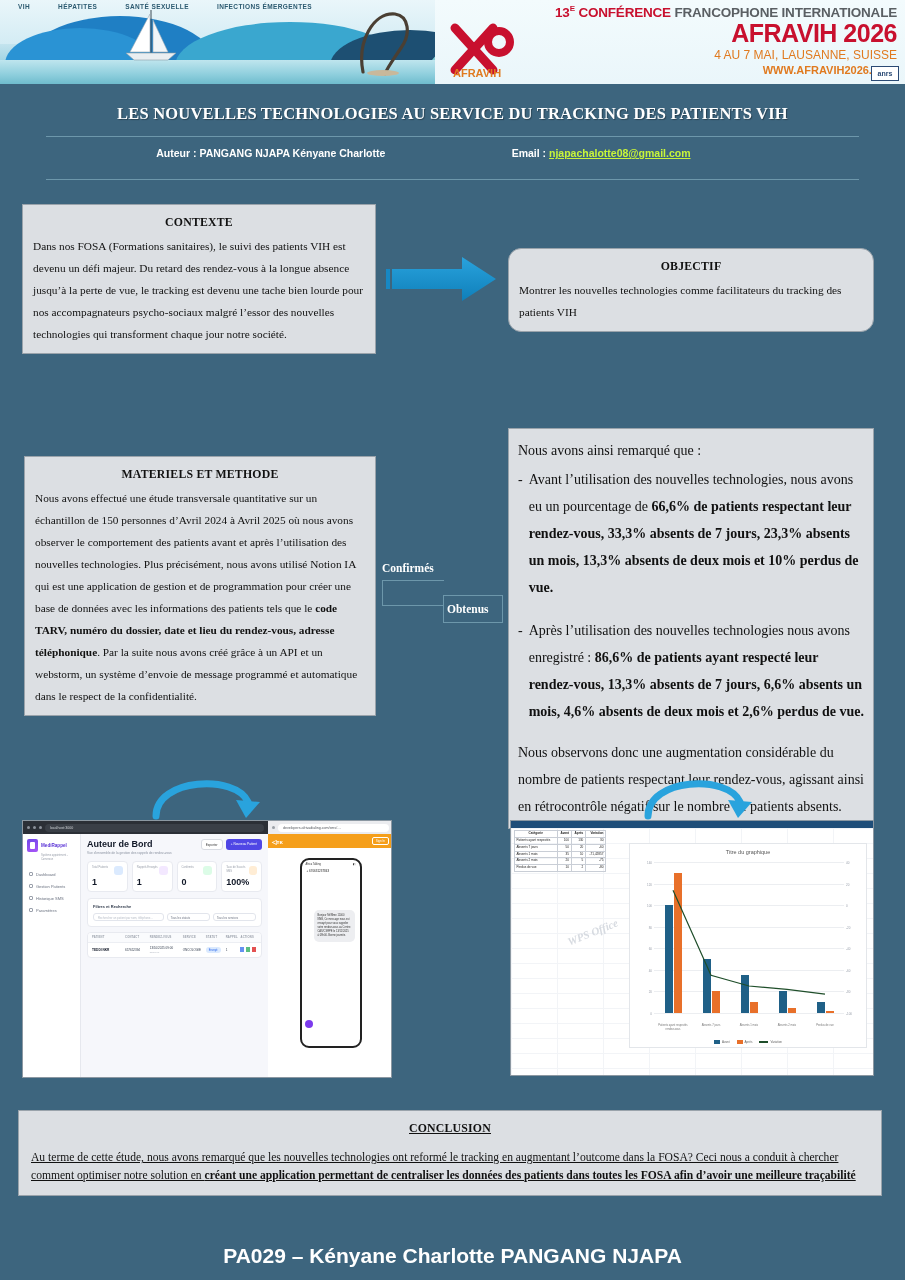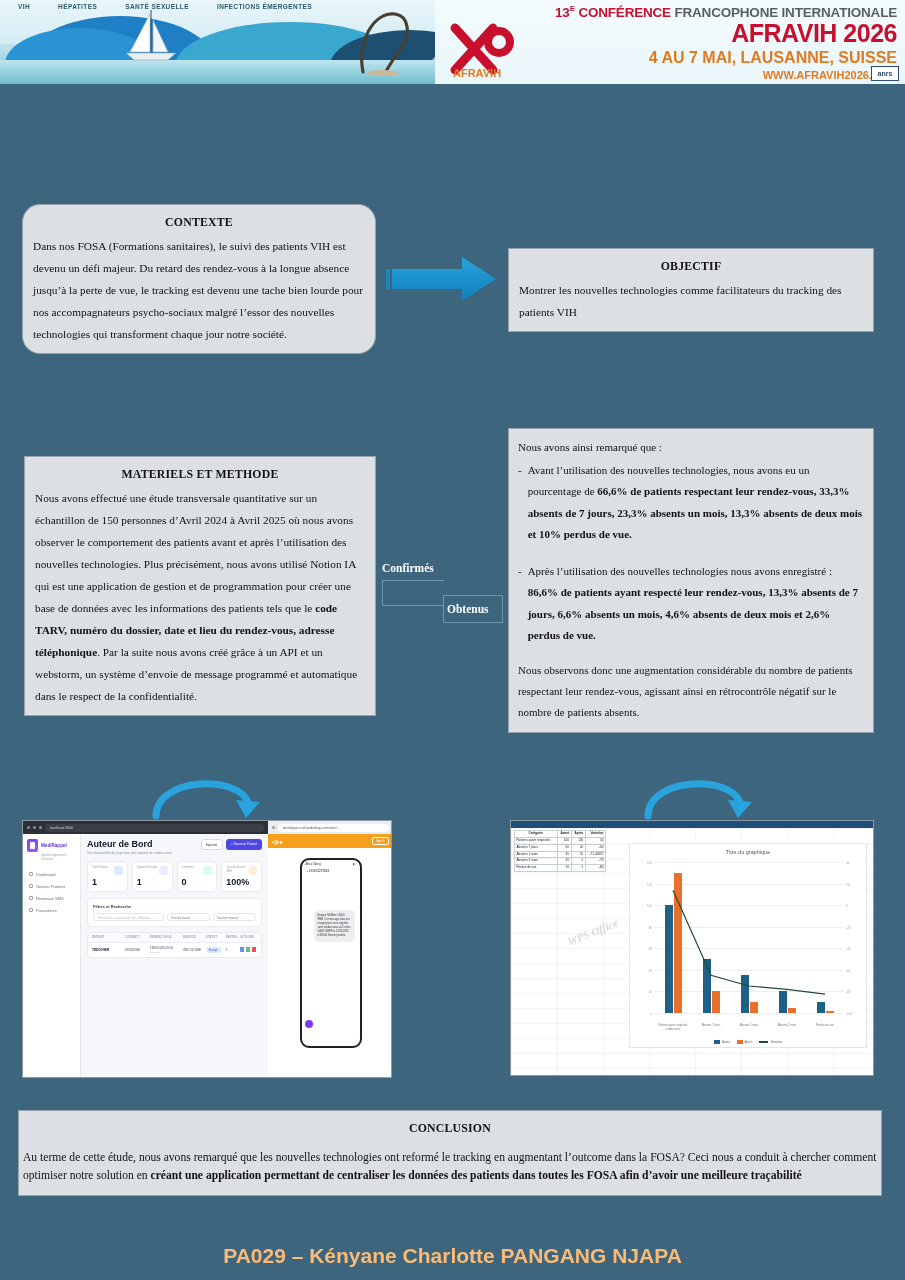--- a/index.html
+++ b/index.html
@@ -33,21 +33,21 @@
   .sculpture { position:absolute; left:355px; top:8px; width:60px; height:68px; z-index:4; }
   .banner-right {
     position:absolute; right:0; top:0; width:470px; height:84px;
     background:linear-gradient(180deg,#f3fbfd 0%,#eaf6fa 100%);
     font-family:"Liberation Sans",sans-serif; text-align:right;
     padding:4px 8px 0 0; z-index:6;
   }
   .br-l1 { font-size:13.5px; font-weight:800; color:#c8102e; letter-spacing:-.2px; line-height:1.15; }
   .br-l1 .grey { color:#5a5f63; font-weight:700; }
   .br-l2 { font-size:25px; font-weight:800; color:#c8102e; line-height:1; letter-spacing:-.5px; margin-top:1px; }
-  .br-l3 { font-size:16px; font-weight:700; color:#e07a1f; line-height:1.2; margin-top:2px; }
+  .br-l3 { font-size:12px; font-weight:400; color:#e07a1f; line-height:1.2; margin-top:2px; }
   .br-l4 { font-size:11px; font-weight:800; color:#e07a1f; line-height:1.2; margin-top:2px; }
   .afravih-x { position:absolute; left:14px; top:22px; width:72px; height:56px; z-index:7; }
   .anrs { position:absolute; right:6px; bottom:3px; width:28px; height:15px; background:#fff;
           border:1px solid #2b4a74; color:#2b4a74; font-size:7px; font-weight:800;
           font-family:"Liberation Sans",sans-serif; text-align:center; line-height:13px; z-index:8; }
 
   
   .title-bar { padding: 20px 30px 10px; }
   .poster-title {
     text-align:center; color:#ffffff; font-weight:700; font-size:16.5px;
@@ -66,25 +66,25 @@
   
   .box {
     background:#dcdfe3; border:1px solid #9aa3ab; color:#111;
     font-family:"Liberation Serif", serif; font-size:11.3px; line-height:1.95;
     padding:6px 10px 8px;
   }
   .box h3 { text-align:center; font-size:11.8px; font-weight:700; letter-spacing:.2px; margin-bottom:1px; }
   .box p { text-align:left; }
   .box b { font-weight:700; }
 
-  #contexte { position:absolute; left:22px; top:204px; width:354px;border-radius:18px; }
-  #objectif { position:absolute; left:508px; top:248px; width:366px; }
+  #contexte { position:absolute; left:22px; top:204px; width:354px; }
+  #objectif { position:absolute; left:508px; top:248px; width:366px;border-radius:13px; }
   #methode  { position:absolute; left:24px; top:427px; width:352px;margin-top:29px; }
-  #resultats-box { position:absolute; left:508px; top:428px; width:366px; font-size:11px; line-height:1.93; padding:8px 9px; }
-  #conclusion { position:absolute; left:18px; top:1110px; width:864px; font-size:11.6px; line-height:1.55; padding:8px 4px 10px; }
+  #resultats-box { position:absolute; left:508px; top:428px; width:366px; font-size:14px; line-height:1.93; padding:8px 9px; }
+  #conclusion { position:absolute; left:18px; top:1110px; width:864px; font-size:11.6px; line-height:1.55; padding:8px 12px 10px;text-decoration:underline; }
   #conclusion h3 { margin-bottom:12px; }
 
   .res-bullet { display:flex; gap:6px; margin-top:2px; }
   .res-bullet .dash { flex:0 0 auto; }
   .res-bullet .txt { flex:1 1 auto; }
   .res-tail { margin-top:14px; }
 
   
   .big-arrow { position:absolute; left:386px; top:251px; width:116px; height:56px; }
 
@@ -211,21 +211,21 @@
   .xlabels { position:absolute; left:24px; right:22px; bottom:16px; display:flex; justify-content:space-around; }
   .xlab { font-family:"Liberation Sans",sans-serif; font-size:2.7px; color:#777; text-align:center; width:40px; line-height:1.3; }
   .legend { position:absolute; left:0; right:0; bottom:3px; display:flex; justify-content:center; gap:7px; align-items:center; }
   .lg { display:flex; align-items:center; gap:2px; font-family:"Liberation Sans",sans-serif; font-size:3px; color:#666; }
   .sw { width:6px; height:4px; }
   .sw.a{background:#1f6087}.sw.b{background:#e8702a}.sw.c{background:#1f4e2a;height:1.6px;width:9px}
 
   
   .footer {
     position:absolute; left:0; bottom:12px; width:905px; text-align:center;
-    font-family:"Liberation Sans",sans-serif; font-weight:700; font-size:21px; color:#fdba74;
+    font-family:"Liberation Sans",sans-serif; font-weight:700; font-size:21px; color:#ffffff;
   }
 </style>
 </head>
 <body>
 
 <div class="poster">
 
   <div class="banner">
     <div class="banner-sky"></div>
     <div class="mtn mtn1"></div>
@@ -264,20 +264,31 @@
       <div class="br-l4">WWW.AFRAVIH2026.ORG</div>
       <svg class="afravih-x" viewBox="0 0 72 56">
         <path d="M6 6 L44 48 M44 6 L6 48" stroke="#c8102e" stroke-width="9" stroke-linecap="round"></path>
         <circle cx="50" cy="20" r="11" fill="none" stroke="#c8102e" stroke-width="8"></circle>
         <text x="4" y="55" font-family="Liberation Sans" font-size="11" font-weight="bold" fill="#e07a1f">AFRAVIH</text>
       </svg>
       <div class="anrs">anrs</div>
     </div>
   </div>
 
+  <div class="title-bar">
+    <div class="poster-title">LES NOUVELLES TECHNOLOGIES AU SERVICE DU TRACKING DES PATIENTS VIH</div>
+    <div class="rule"></div>
+    <div class="authorline">
+      <div class="au">Auteur : PANGANG NJAPA Kényane Charlotte</div>
+      <div class="em">
+        <span>Email : </span><span class="email-link">njapachalotte08@gmail.com</span>
+      </div>
+    </div>
+    <div class="rule"></div>
+  </div>
 
   <div class="box" id="contexte">
     <h3>CONTEXTE</h3>
     <p>Dans nos FOSA (Formations sanitaires), le suivi des patients VIH est devenu un défi majeur. Du retard des rendez-vous à la longue absence jusqu’à la perte de vue, le tracking est devenu une tache bien lourde pour nos accompagnateurs psycho-sociaux malgré l’essor des nouvelles technologies qui transforment chaque jour notre société.</p>
   </div>
 
   <svg class="big-arrow" viewBox="0 0 116 56">
     <defs>
         <linearGradient id="ag" x1="0" y1="0" x2="0" y2="1">
       <stop offset="0" stop-color="#29a3dd"></stop>

